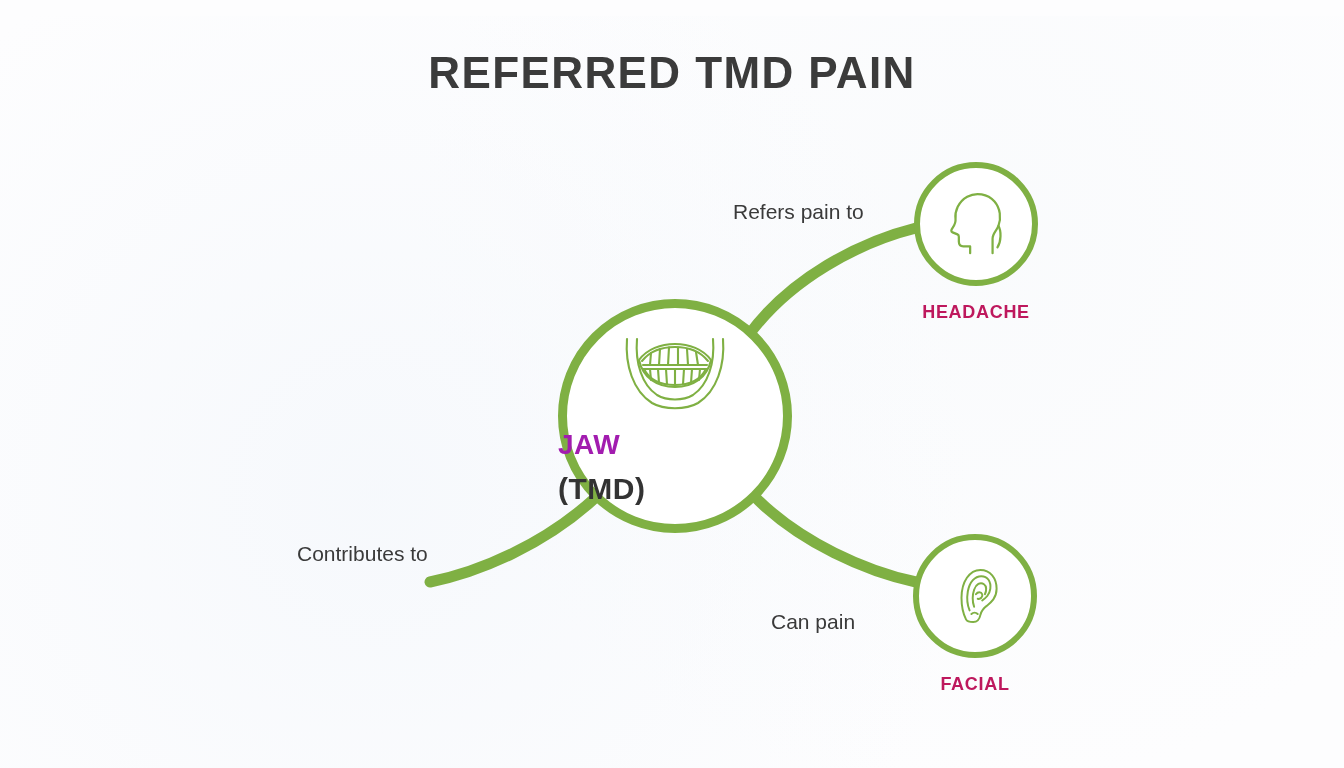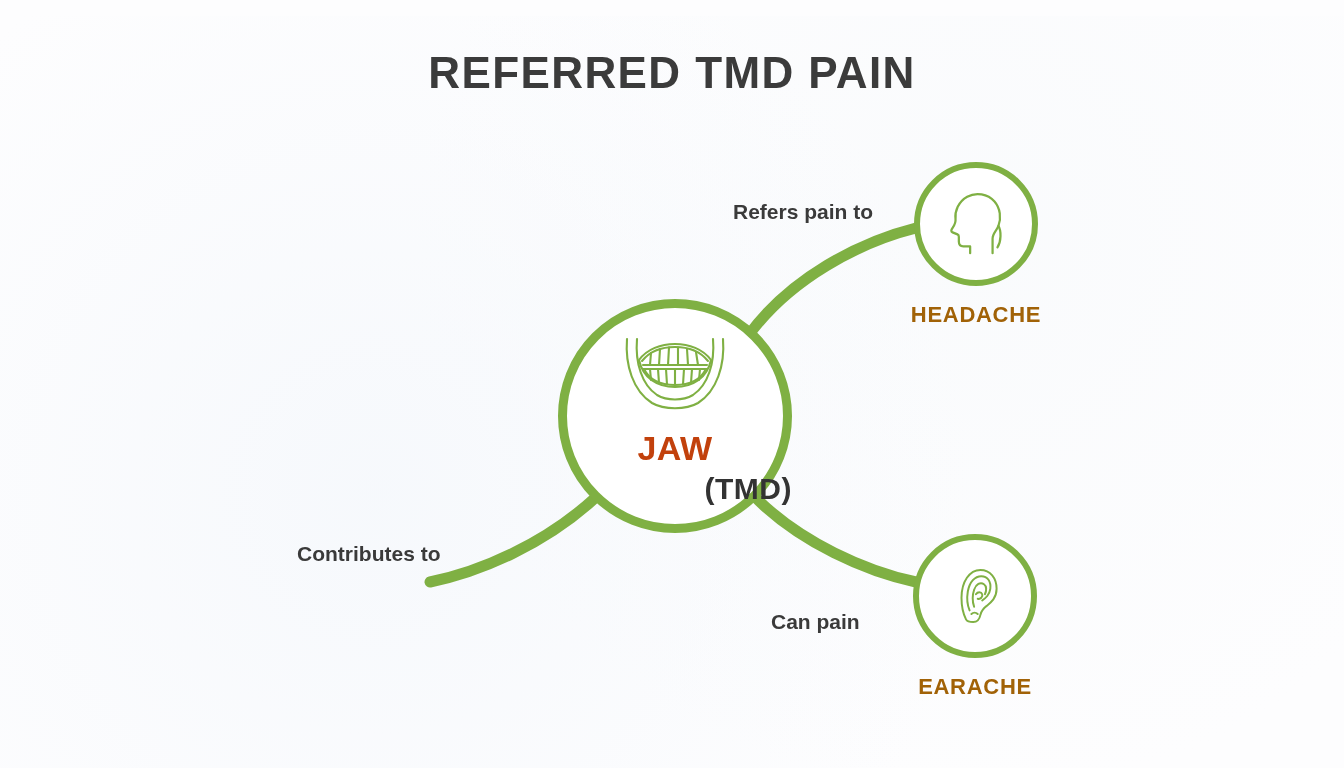--- a/index.html
+++ b/index.html
@@ -91,33 +91,32 @@
     top: 36px;
     transform: translateX(-50%);
     width: 116px;
     height: 80px;
   }
   #jaw-label {
     position: absolute;
     left: 0;
     top: 132px;
     width: 234px;
-    text-align: center;
-    font-size: 34px;
-    font-weight: bold;
-    color: #c2410c;
+    font-size: 28px;
+    font-weight: bold;
+    color: #a21caf;
     letter-spacing: 0.5px;
     line-height: 1.02;
   }
   #jaw-sublabel {
     position: absolute;
     left: 0;
     top: 173px;
     width: 234px;
-    text-align: right;
+    text-align: left;
     font-size: 30px;
     font-weight: bold;
     color: #333333;
     letter-spacing: 0.5px;
   }
 
   
   .satellite .node-circle {
     left: 0; top: 0;
     width: 124px;
@@ -127,32 +126,32 @@
   .satellite {
     width: 124px;
     height: 124px;
   }
   .sat-title {
     position: absolute;
     top: 140px;
     left: -80px;
     width: 284px;
     text-align: center;
-    font-size: 22px;
+    font-size: 18px;
     font-weight: bold;
     letter-spacing: 0.7px;
-    color: #a16207;
+    color: #be185d;
     white-space: nowrap;
   }
   .edge-label {
     position: absolute;
     font-size: 21px;
     color: #3a3a3a;
     white-space: nowrap;
-    font-weight: bold;
+    font-weight: normal;
     text-align: center;
   }
 
   #node-headache { left: 914px; top: 146px; }
   #node-facial   { left: 305px; top: 518px; }
   #node-earache  { left: 913px; top: 518px; }
 
   #label-refers      { left: 733px; top: 184px; }
   #label-contributes { left: 297px; top: 478px; margin-top: 48px; }
   #label-cancause    { left: 771px; top: 594px; }
@@ -232,17 +231,17 @@
                    C56,39 52,42 48,45"></path>
 
           <path d="M39,52 C37,46 37,39 39,33 C41,27 46,24 50,27 C53,29 53,34 51,38"></path>
 
           <path d="M41,38 C43,35 47,35 48,38 C49,41 46,44 43,43"></path>
 
           <path d="M36,60 C38,58 41,58 43,60"></path>
         </g>
       </svg>
     </div>
-    <div class="sat-title">EARACHE</div>
+    <div class="sat-title">FACIAL</div>
   </div>
   <div class="edge-label" id="label-cancause">Can pain</div>
 
 </div>
 
 </body></html>

